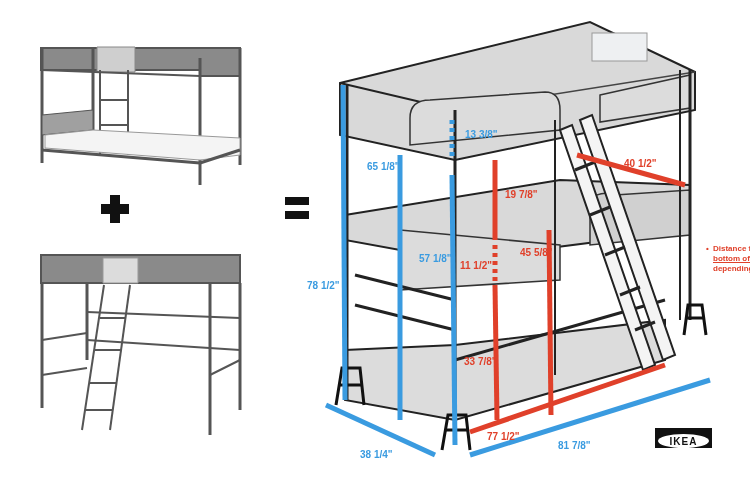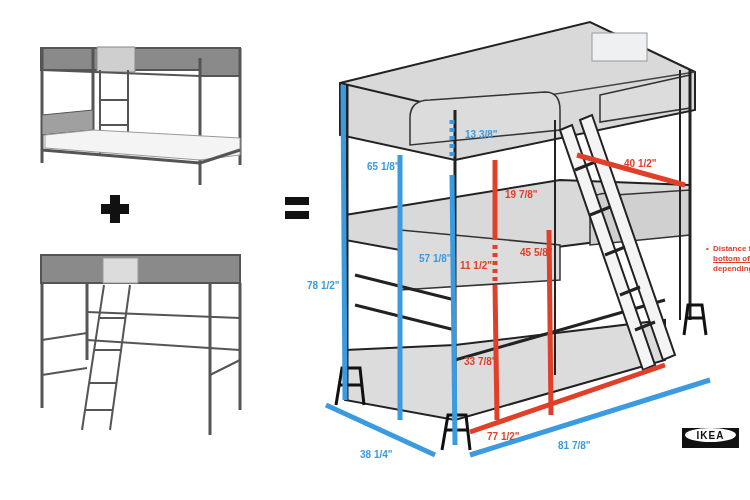--- a/index.html
+++ b/index.html
@@ -2,21 +2,21 @@
 <html><head>
 <meta charset="utf-8">
 <style>
   html,body{margin:0;padding:0;background:#fff;}
   body{width:750px;height:500px;position:relative;overflow:hidden;font-family:"Liberation Sans",sans-serif;}
   svg{position:absolute;left:0;top:0;}
   .dim{position:absolute;font-size:10px;font-weight:bold;white-space:nowrap;line-height:1;}
   .blue{color:#3a9be0;}
   .red{color:#e0402a;}
   .note{position:absolute;font-size:8px;font-weight:bold;color:#e0402a;line-height:10px;white-space:nowrap;overflow:hidden;}
-  .logo{position:absolute;left:655px;top:428px;width:57px;height:20px;background:#111;display:flex;align-items:flex-start;justify-content:center;margin-left:27px;}
+  .logo{position:absolute;left:655px;top:428px;width:57px;height:20px;background:#111;display:flex;align-items:flex-end;justify-content:center;}
   .logo-oval{background:#fff;border-radius:50%;width:51px;height:14px;display:flex;align-items:center;justify-content:center;font-size:10px;font-weight:bold;letter-spacing:1px;color:#111;}
   .op{position:absolute;}
 </style>
 </head>
 <body>
 
 <svg width="750" height="500" viewBox="0 0 750 500">
 
   <g stroke="#555" fill="none" stroke-width="3">
 

